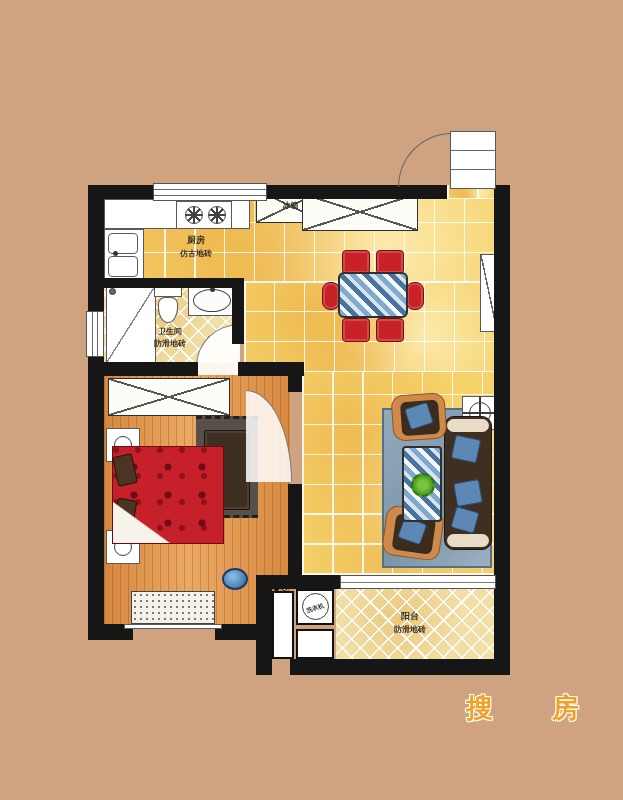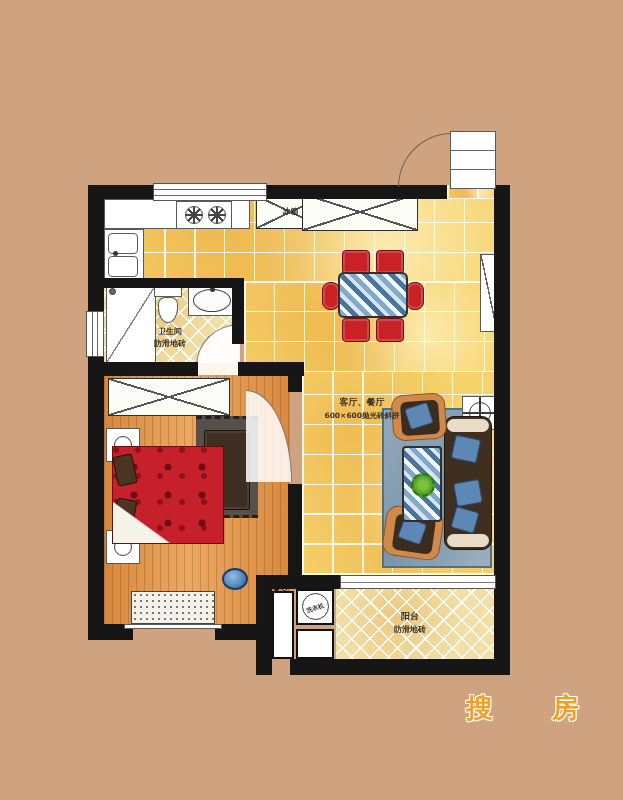--- a/index.html
+++ b/index.html
@@ -107,21 +107,21 @@
   <div class="abs wbox" style="left:104px;top:199px;width:146px;height:30px"></div>
   <div class="abs wbox" style="left:176px;top:201px;width:56px;height:28px">
     <div class="abs burner" style="left:8px;top:4px;width:18px;height:18px"></div>
     <div class="abs burner" style="left:31px;top:4px;width:18px;height:18px"></div>
   </div>
   <div class="abs wbox" style="left:104px;top:229px;width:40px;height:50px">
     <div class="abs wbox" style="left:3px;top:3px;width:30px;height:21px;border-radius:4px"></div>
     <div class="abs wbox" style="left:3px;top:26px;width:30px;height:21px;border-radius:4px"></div>
     <div class="abs" style="left:8px;top:21px;width:5px;height:5px;border-radius:50%;background:#333"></div>
   </div>
-  <div class="abs xbox" style="left:256px;top:195px;width:69px;height:34px">
+  <div class="abs xbox" style="left:256px;top:189px;width:69px;height:34px">
     <div class="abs label" style="left:0;top:10px;width:100%;font-size:8px">冰箱</div>
   </div>
   <div class="abs xbox" style="left:302px;top:193px;width:116px;height:38px"></div>
 
   <div class="abs redchair" style="left:342px;top:250px;width:28px;height:24px"></div>
   <div class="abs redchair" style="left:376px;top:250px;width:28px;height:24px"></div>
   <div class="abs redchair" style="left:342px;top:318px;width:28px;height:24px"></div>
   <div class="abs redchair" style="left:376px;top:318px;width:28px;height:24px"></div>
   <div class="abs redchair" style="left:322px;top:282px;width:18px;height:28px;border-radius:8px"></div>
   <div class="abs redchair" style="left:406px;top:282px;width:18px;height:28px;border-radius:8px"></div>
@@ -218,23 +218,23 @@
   <div class="abs" style="left:198px;top:363px;width:40px;height:12px;background:#fbf7ee"></div>
 
   <div class="abs win-h" style="left:153px;top:183px;width:114px;height:18px"></div>
   <div class="abs win-v" style="left:86px;top:311px;width:18px;height:46px"></div>
   <div class="abs speckle" style="left:131px;top:591px;width:84px;height:33px"></div>
   <div class="abs wbox" style="left:124px;top:624px;width:98px;height:5px"></div>
   <div class="abs slider" style="left:340px;top:575px;width:156px;height:14px"></div>
   <div class="abs" style="left:398px;top:133px;width:54px;height:54px;border-top-left-radius:100% 100%;border-top:1px solid #666;border-left:1px solid #666"></div>
   <div class="abs wbox" style="left:450px;top:131px;width:46px;height:58px;background-image:linear-gradient(#666,#666),linear-gradient(#666,#666);background-size:100% 1px;background-repeat:no-repeat;background-position:0 18px,0 37px"></div>
 
-  <div class="abs label" style="left:310px;top:396px;width:104px">
-    <span>客厅、餐厅</span>
-    <span class="sub" style="font-size:7.5px">600×600抛光砖斜拼</span>
+  <div class="abs label" style="left:148px;top:234px;width:96px">
+    <span>厨房</span>
+    <span class="sub">仿古地砖</span>
   </div>
   <div class="abs label" style="left:126px;top:326px;width:88px;font-size:8px">
     <span>卫生间</span>
     <span class="sub">防滑地砖</span>
   </div>
   <div class="abs label" style="left:368px;top:610px;width:84px">
     <span>阳台</span>
     <span class="sub">防滑地砖</span>
   </div>
 

